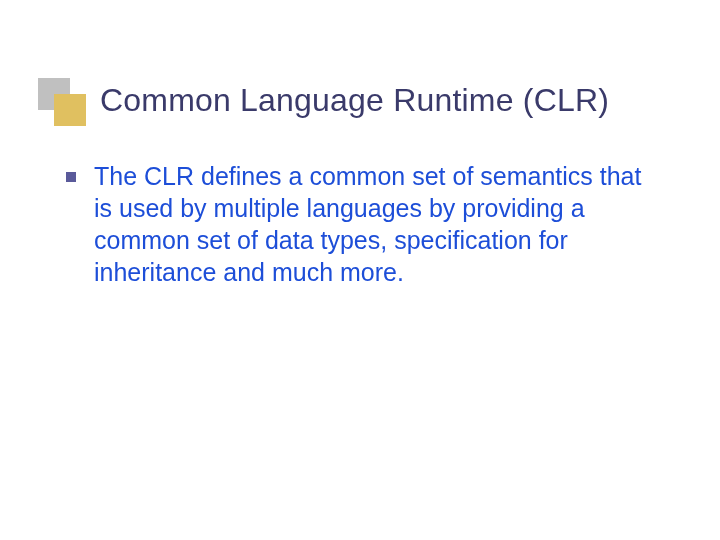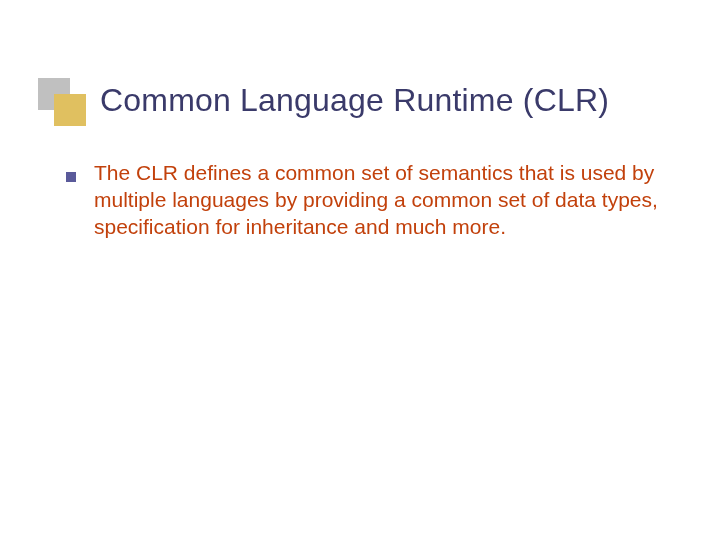--- a/index.html
+++ b/index.html
@@ -65,23 +65,23 @@
   .bullet {
     flex: 0 0 auto;
     width: 10px;
     height: 10px;
     background: #5a5a9a;
     margin-top: 12px;
     margin-right: 18px;
   }
   .bullet-text {
     flex: 1 1 auto;
-    font-size: 21px;
+    font-size: 25px;
     line-height: 1.28;
-    color: #c2410c;
+    color: #1d4ed8;
   }
 </style>
 </head>
 <body>
 
 <div class="slide">
 
   <div class="corner-deco">
     <div class="sq-back"></div>
     <div class="sq-front"></div>

